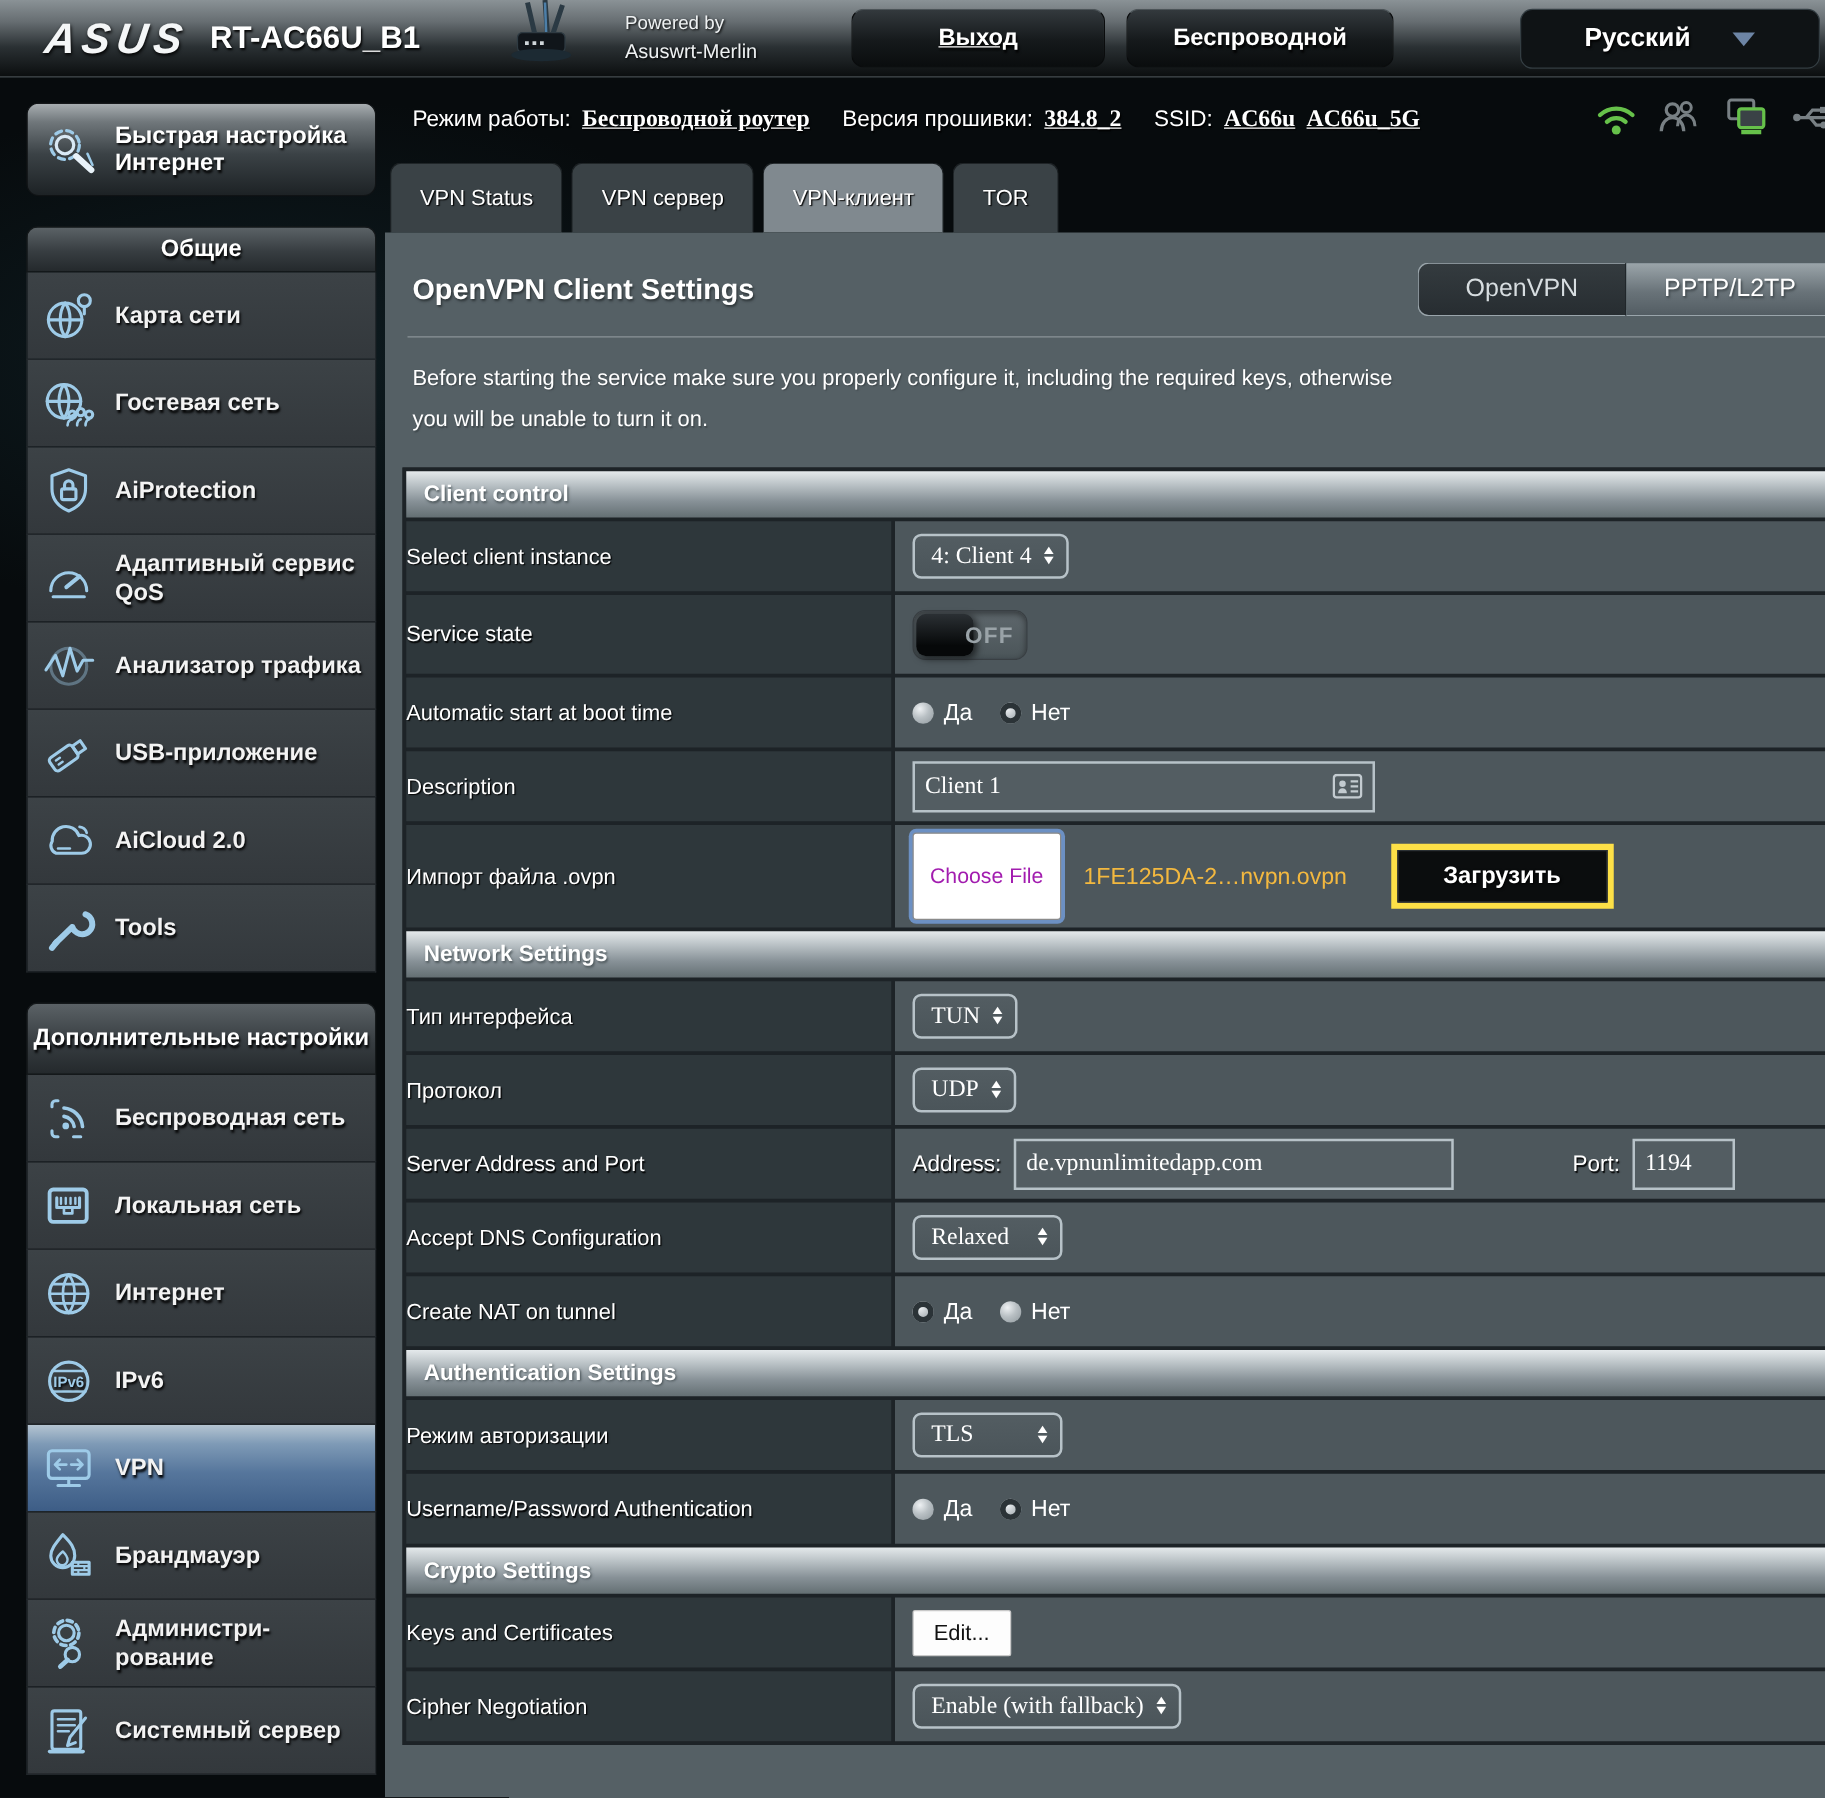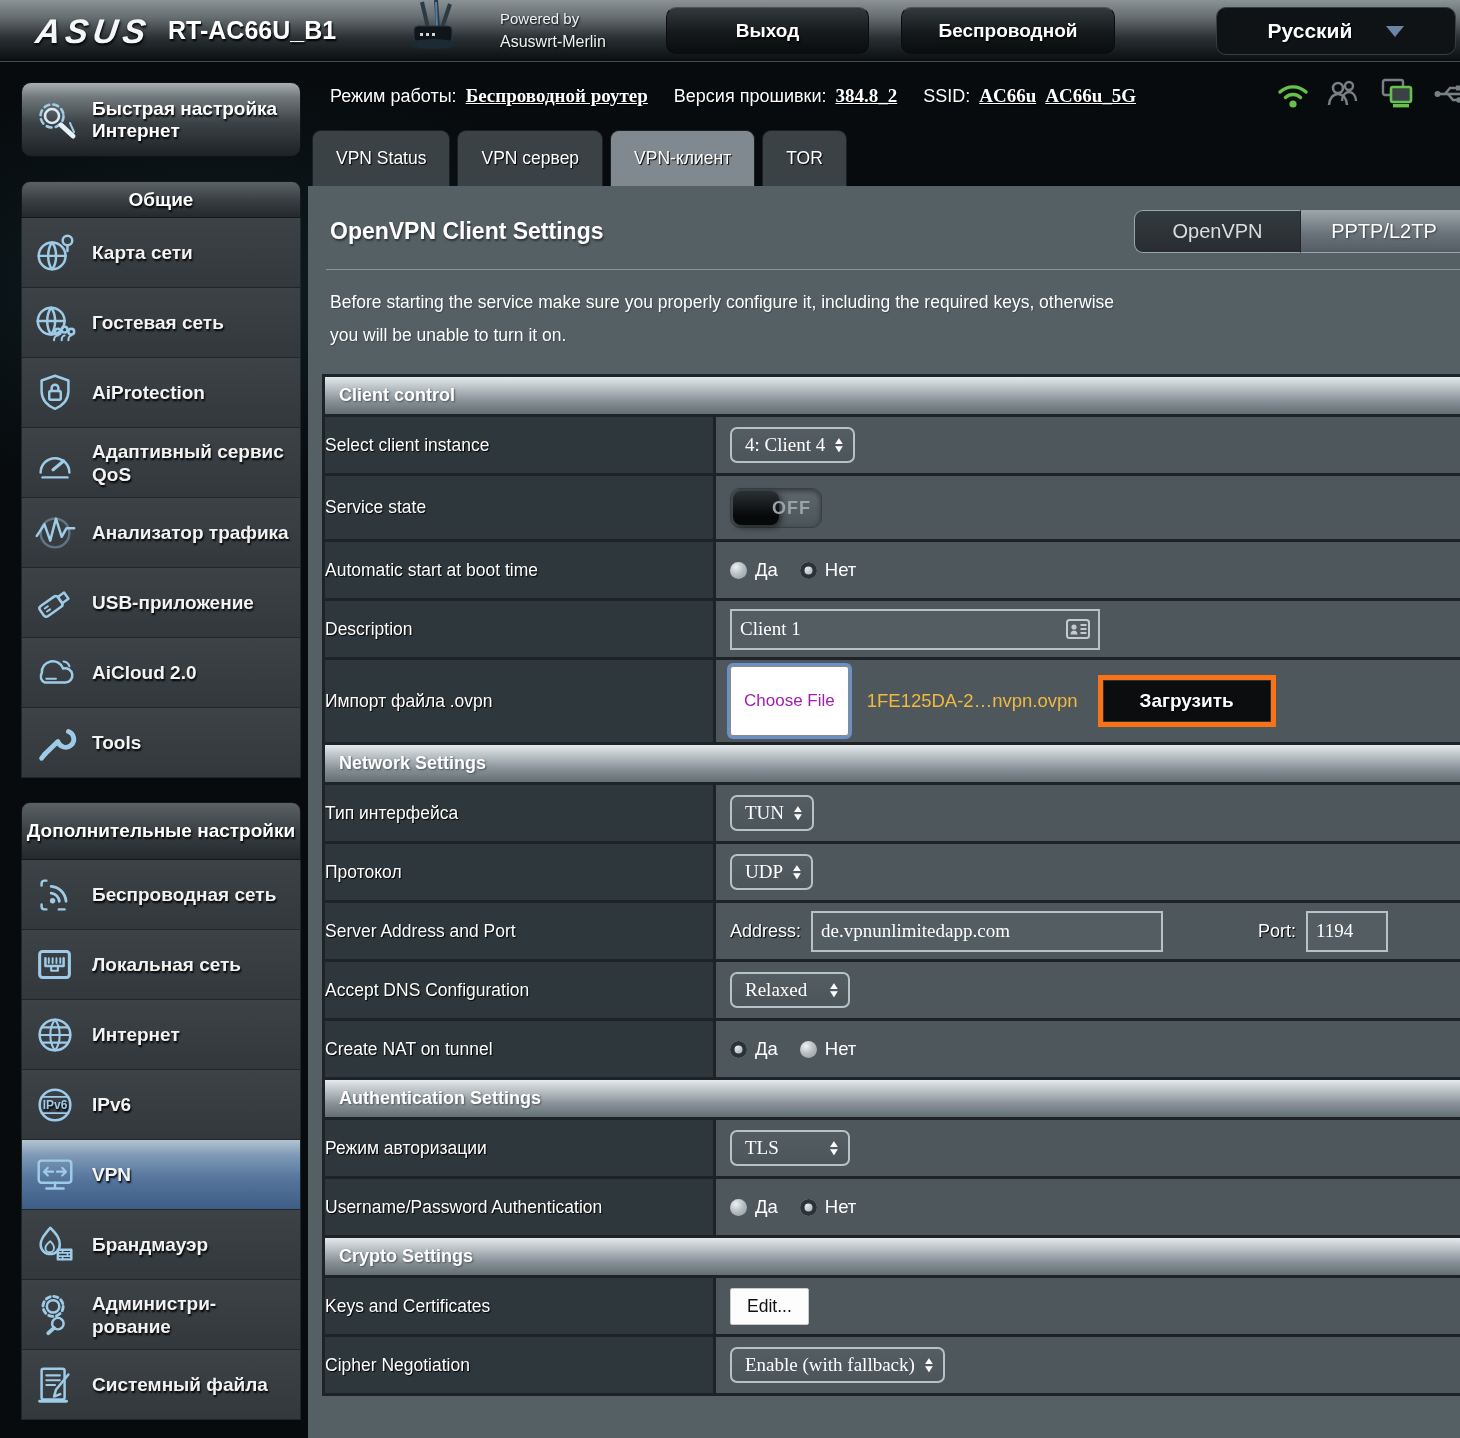--- a/index.html
+++ b/index.html
@@ -17,21 +17,21 @@
           font-style:italic; letter-spacing:5px; transform:skewX(-8deg); text-shadow:1px 2px 3px #000; }
   .model { position:absolute; left:168px; top:16px; color:#fff; font-size:25px; font-weight:bold; text-shadow:1px 2px 2px #000; }
   .router-img { position:absolute; left:392px; top:0; }
   .powered { position:absolute; left:500px; top:7px; color:#eef1f2; font-size:15px; line-height:23px; text-shadow:1px 1px 2px #000; }
   .powered .l2 { font-size:16px; }
   .banner-btn { position:absolute; top:7px; height:47px; border-radius:10px; cursor:pointer;
                 background:linear-gradient(180deg,#33393d 0%,#15191b 55%,#0a0d0e 100%);
                 border:1px solid #0a0c0d; border-top:1px solid #4c5458;
                 color:#fff; font-weight:bold; font-size:19px; text-shadow:1px 2px 2px #000;
                 font-family:"Liberation Sans", sans-serif; }
-  #logout-btn { left:666px; width:203px; }
+  #logout-btn { left:681px; width:203px;text-decoration:underline; }
   #reboot-btn { left:901px; width:214px; }
   .lang { position:absolute; left:1216px; top:7px; width:240px; height:48px; border-radius:10px;
           background:#0f1315; border:1px solid #343e43; display:flex; align-items:center; justify-content:center;
           gap:34px; color:#fff; font-weight:bold; font-size:21px; text-shadow:1px 1px 2px #000; cursor:pointer; }
   .tri-down { width:0; height:0; border-left:9px solid transparent; border-right:9px solid transparent;
               border-top:11px solid #6d85a5; }
   
   #infobar { position:absolute; left:330px; top:85px; display:flex; align-items:baseline; gap:9px;
              color:#fff; font-size:18px; text-shadow:1px 1px 1px #000; white-space:nowrap; }
   #infobar .val { font-family:"Liberation Serif", serif; font-weight:bold; text-decoration:underline;
@@ -113,21 +113,21 @@
   .desc-wrap .bare { width:300px; }
   .addr-wrap { width:352px; }
   .addr-wrap .bare { width:330px; }
   .port-wrap { width:82px; }
   .port-wrap .bare { width:64px; }
   .form-lbl { font-size:18px; text-shadow:1px 1px 1px #000; }
   .port-lbl { margin-left:85px; }
   .cf-btn { background:#fff; color:#a21caf; font-size:17px; padding:24px 13px; border:1px solid #8a8a8a;
             border-radius:3px; box-shadow:0 0 0 3px #6c90c3; cursor:pointer; font-family:"Liberation Sans", sans-serif; }
   .filename { color:#f3b83f; font-size:18.5px; margin-left:8px; }
-  .red-box { border:5px solid #f97316; margin-left:10px; }
+  .red-box { border:5px solid #fde047; margin-left:25px; }
   .upload-btn { display:block; background:#0b0d0e; color:#fff; font-weight:bold; font-size:19px;
                 padding:9px 36px; border:1px solid #2c3135; cursor:pointer; text-shadow:1px 1px 2px #000;
                 font-family:"Liberation Sans", sans-serif; }
   .edit-btn { background:#fdfdfd; color:#111; font-size:17.5px; padding:7px 16px; border:1px solid #c9c9c9;
               border-radius:2px; cursor:pointer; font-family:"Liberation Sans", sans-serif; }
 </style>
 </head>
 <body>
 
 <div id="page">
@@ -383,21 +383,21 @@
     </div>
     <div class="side-item">
       <span class="ic">
           <svg class="sicon" width="46" height="46" viewBox="0 0 48 48">
             <rect x="10" y="7" width="24" height="32" rx="2"></rect>
             <path d="M15 14h14M15 19h14M15 24h9" stroke-width="2.2"></path>
             <path d="M38 13L25 29M25 29l-2 7 6.5-2.5" stroke-width="2.6"></path>
             <path d="M8 41h28" stroke-width="3"></path>
           </svg>
         </span>
-      <span>Системный файла</span>
+      <span>Системный сервер</span>
     </div>
   </nav>
 
   <div id="tabs">
     <div class="tab">VPN Status</div>
     <div class="tab">VPN сервер</div>
     <div class="tab active">VPN-клиент</div>
     <div class="tab">TOR</div>
   </div>
 

